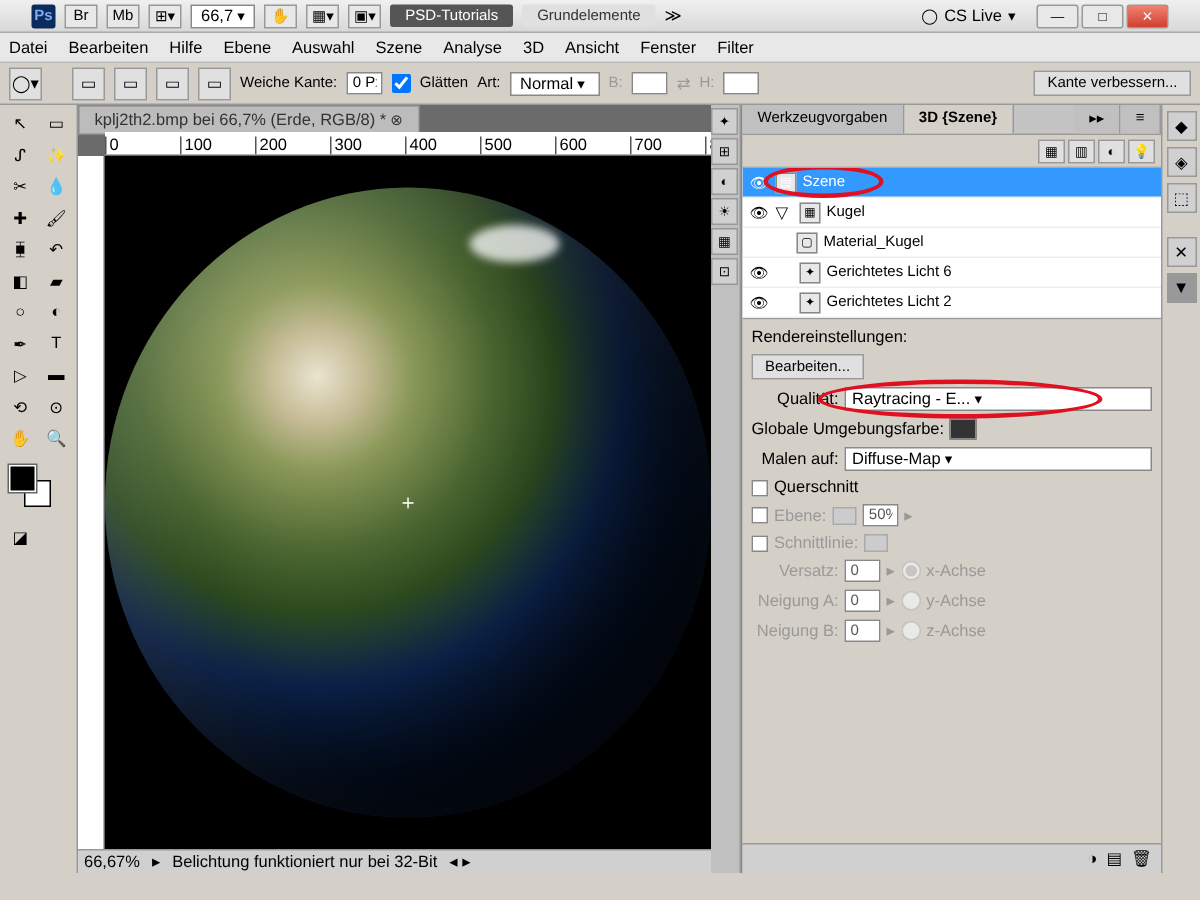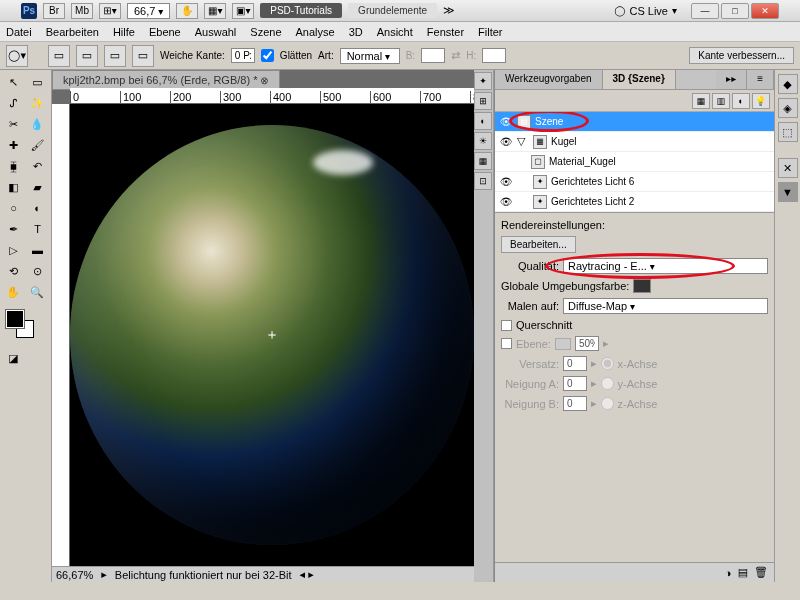--- a/index.html
+++ b/index.html
@@ -265,20 +265,25 @@
           <span>Querschnitt</span>
         </div>
         <div class="rp-row disabled">
           <div class="cb"></div>
           <span>Ebene:</span>
           <div style="width:16px;height:12px;background:#ccc;border:1px solid #aaa"></div>
           <input class="opt-inp" disabled="" value="50%" style="">
           <span>▸</span>
         </div>
         <div class="rp-row disabled">
+          <div class="cb"></div>
+          <span>Schnittlinie:</span>
+          <div style="width:16px;height:12px;background:#ccc;border:1px solid #aaa"></div>
+        </div>
+        <div class="rp-row disabled">
           <span class="rp-lbl">Versatz:</span>
           <input class="opt-inp" disabled="" value="0" style="">
             <span>▸</span>
           <input type="radio" disabled="" checked="" style="">
             <span>x-Achse</span>
         </div>
         <div class="rp-row disabled">
           <span class="rp-lbl">Neigung A:</span>
           <input class="opt-inp" disabled="" value="0" style="">
             <span>▸</span>

